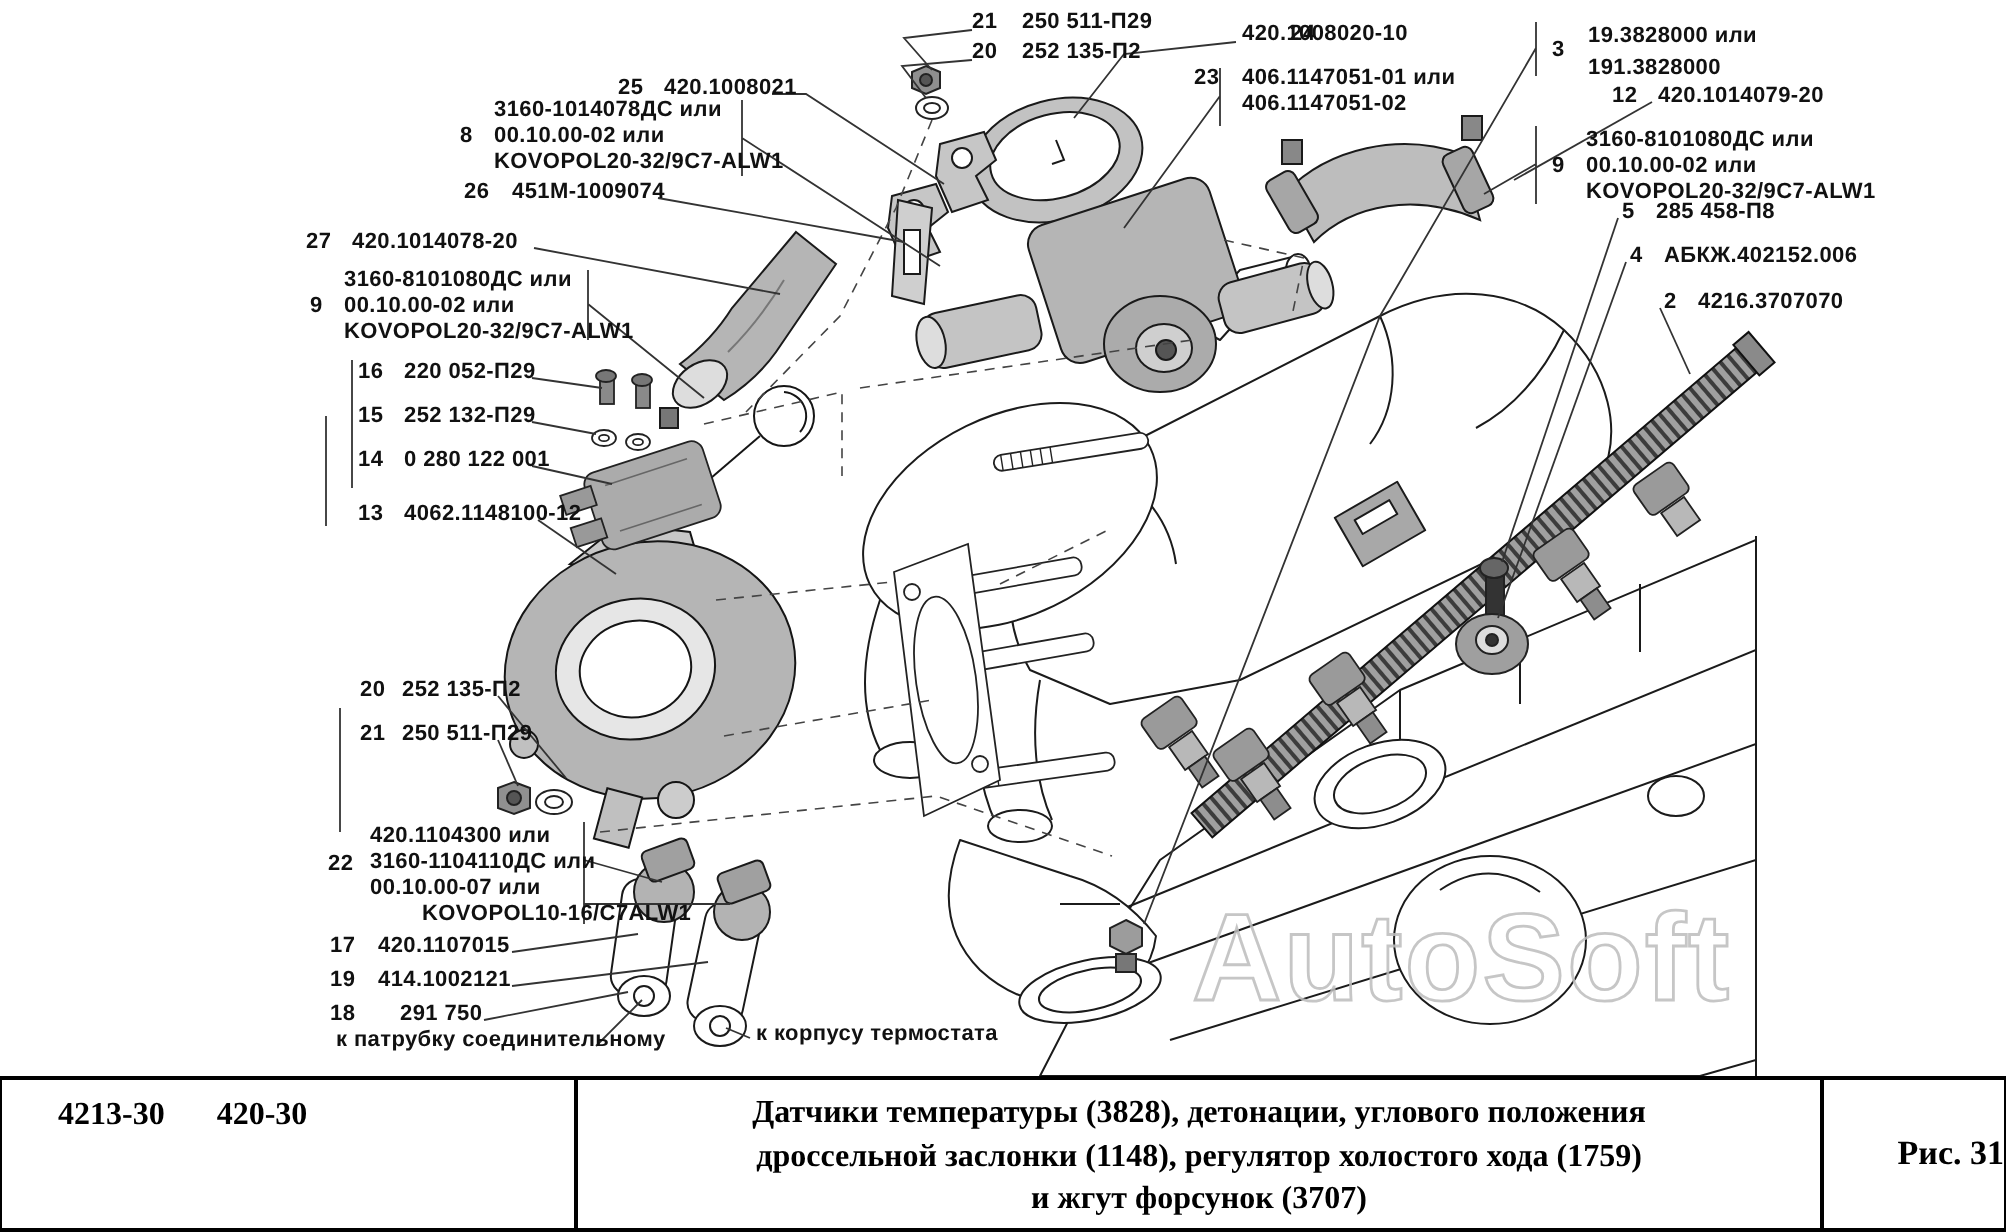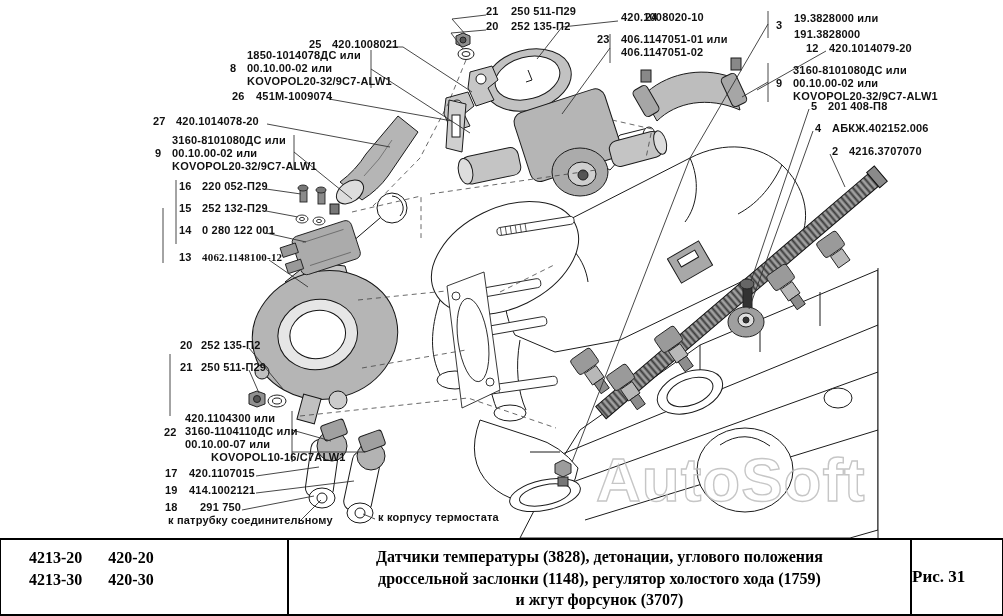--- a/index.html
+++ b/index.html
@@ -15,21 +15,21 @@
   
   #footer{position:absolute;left:0;top:538px;width:1003px;height:78px;box-sizing:border-box;
         border-top:2px solid #000;border-bottom:2px solid #000;border-left:1px solid #000;
         border-right:1px solid #000;display:flex;background:#fff;
         font-family:"Liberation Serif",serif;font-weight:bold;color:#000;}
   .cell{box-sizing:border-box;height:100%;}
   #cell-models{width:288px;border-right:2px solid #000;padding:7px 0 0 28px;font-size:16px;line-height:22px;}
   #cell-models .mcol2{display:inline-block;margin-left:26px;}
   #cell-caption{flex:1;border-right:2px solid #000;text-align:center;padding-top:6px;
         font-size:16px;line-height:21.5px;}
-  #cell-figref{width:90px;display:flex;align-items:center;justify-content:flex-start;font-size:17px;}
+  #cell-figref{width:90px;display:flex;align-items:center;justify-content:flex-end;font-size:17px;}
   svg{position:absolute;left:0;top:0;}
 </style>
 </head>
 <body>
 
 <div id="page">
 
   <svg width="1003" height="540" viewBox="0 0 1003 540">
     <defs>
       <pattern id="corr" width="5" height="18" patternUnits="userSpaceOnUse">
@@ -336,21 +336,21 @@
         <span class="co-num" style="left: 597px; top: 39px;">23</span>
         <div class="co-line" style="left: 621px; top: 39px;">406.1147051-01 или</div>
         <div class="co-line" style="left: 621px; top: 52px;">406.1147051-02</div>
       </div>
       <div>
         <span class="co-num" style="left: 309px; top: 44px;">25</span>
         <div class="co-line" style="left: 332px; top: 44px;">420.1008021</div>
       </div>
       <div>
         <span class="co-num" style="left: 230px; top: 68px;">8</span>
-        <div class="co-line" style="left: 247px; top: 55px;">1850-1014078ДС или</div>
+        <div class="co-line" style="left: 247px; top: 55px;">3160-1014078ДС или</div>
         <div class="co-line" style="left: 247px; top: 68px;">00.10.00-02 или</div>
         <div class="co-line" style="left: 247px; top: 81px;">KOVOPOL20-32/9C7-ALW1</div>
       </div>
       <div>
         <span class="co-num" style="left: 232px; top: 96px;">26</span>
         <div class="co-line" style="left: 256px; top: 96px;">451М-1009074</div>
       </div>
       <div>
         <span class="co-num" style="left: 153px; top: 121px;">27</span>
         <div class="co-line" style="left: 176px; top: 121px;">420.1014078-20</div>
@@ -368,21 +368,21 @@
       <div>
         <span class="co-num" style="left: 179px; top: 208px;">15</span>
         <div class="co-line" style="left: 202px; top: 208px;">252 132-П29</div>
       </div>
       <div>
         <span class="co-num" style="left: 179px; top: 230px;">14</span>
         <div class="co-line" style="left: 202px; top: 230px;">0 280 122 001</div>
       </div>
       <div>
         <span class="co-num" style="left: 179px; top: 257px;">13</span>
-        <div class="co-line" style="left: 202px; top: 257px; font-family: Liberation Serif, serif;">4062.1148100-12</div>
+        <div class="co-line" style="left: 202px; top: 257px;">4062.1148100-12</div>
       </div>
       <div>
         <span class="co-num" style="left: 180px; top: 345px;">20</span>
         <div class="co-line" style="left: 201px; top: 345px;">252 135-П2</div>
       </div>
       <div>
         <span class="co-num" style="left: 180px; top: 367px;">21</span>
         <div class="co-line" style="left: 201px; top: 367px;">250 511-П29</div>
       </div>
       <div>
@@ -420,39 +420,36 @@
         <div class="co-line" style="left: 829px; top: 48px; text-align: center;">420.1014079-20</div>
       </div>
       <div>
         <span class="co-num" style="left: 776px; top: 83px;">9</span>
         <div class="co-line" style="left: 793px; top: 70px;">3160-8101080ДС или</div>
         <div class="co-line" style="left: 793px; top: 83px;">00.10.00-02 или</div>
         <div class="co-line" style="left: 793px; top: 96px;">KOVOPOL20-32/9C7-ALW1</div>
       </div>
       <div>
         <span class="co-num" style="left: 811px; top: 106px;">5</span>
-        <div class="co-line" style="left: 828px; top: 106px;">201 408-П8</div>
+        <div class="co-line" style="left: 828px; top: 106px;">285 458-П8</div>
       </div>
       <div>
         <span class="co-num" style="left: 815px; top: 128px;">4</span>
         <div class="co-line" style="left: 832px; top: 128px;">АБКЖ.402152.006</div>
       </div>
       <div>
         <span class="co-num" style="left: 832px; top: 151px;">2</span>
         <div class="co-line" style="left: 849px; top: 151px;">4216.3707070</div>
       </div>
     </div>
 
   <div id="watermark">AutoSoft</div>
 
   <div id="footer">
     <div class="cell" id="cell-models">
-      <div>
-        <span>4213-20</span><span class="mcol2">420-20</span>
-      </div>
       <div>
         <span>4213-30</span><span class="mcol2">420-30</span>
       </div>
     </div>
     <div class="cell" id="cell-caption">
       <div>Датчики температуры (3828), детонации, углового положения</div>
       <div>дроссельной заслонки (1148), регулятор холостого хода (1759)</div>
       <div>и жгут форсунок (3707)</div>
     </div>
     <div class="cell" id="cell-figref">

